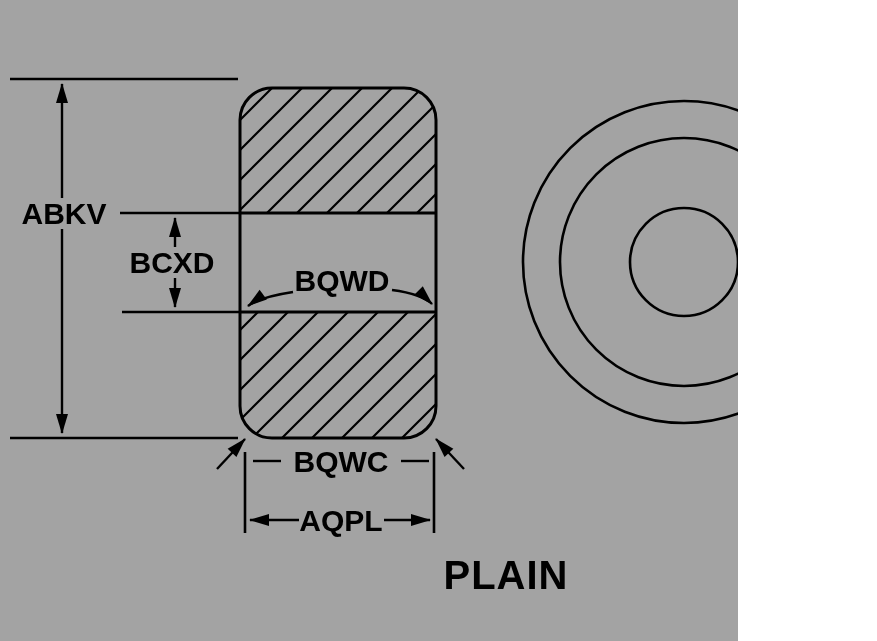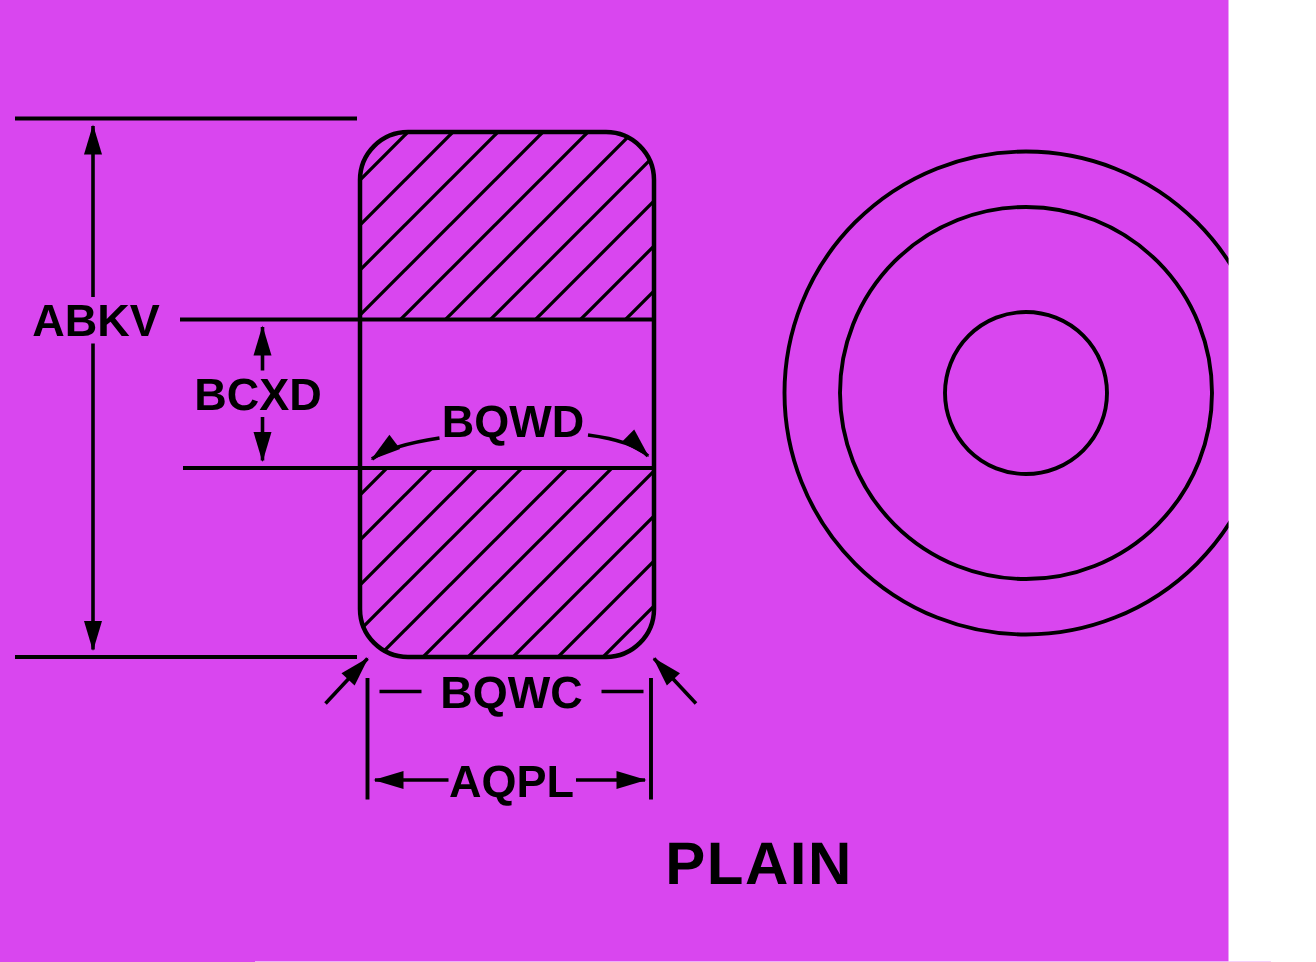--- a/index.html
+++ b/index.html
@@ -2,23 +2,23 @@
 <html><head>
 <meta charset="utf-8">
 <style>
   html, body {
     margin: 0;
     padding: 0;
     background: #ffffff;
   }
   .stage {
     position: relative;
-    width: 819px;
+    width: 738px;
     height: 641px;
-    background: #d946ef;
+    background: #a3a3a3;
     overflow: hidden;
     font-family: "Liberation Sans", sans-serif;
   }
   svg { display: block; }
   .lbl {
     font-family: "Liberation Sans", sans-serif;
     font-weight: 700;
     font-size: 30px;
     fill: #000000;
   }

